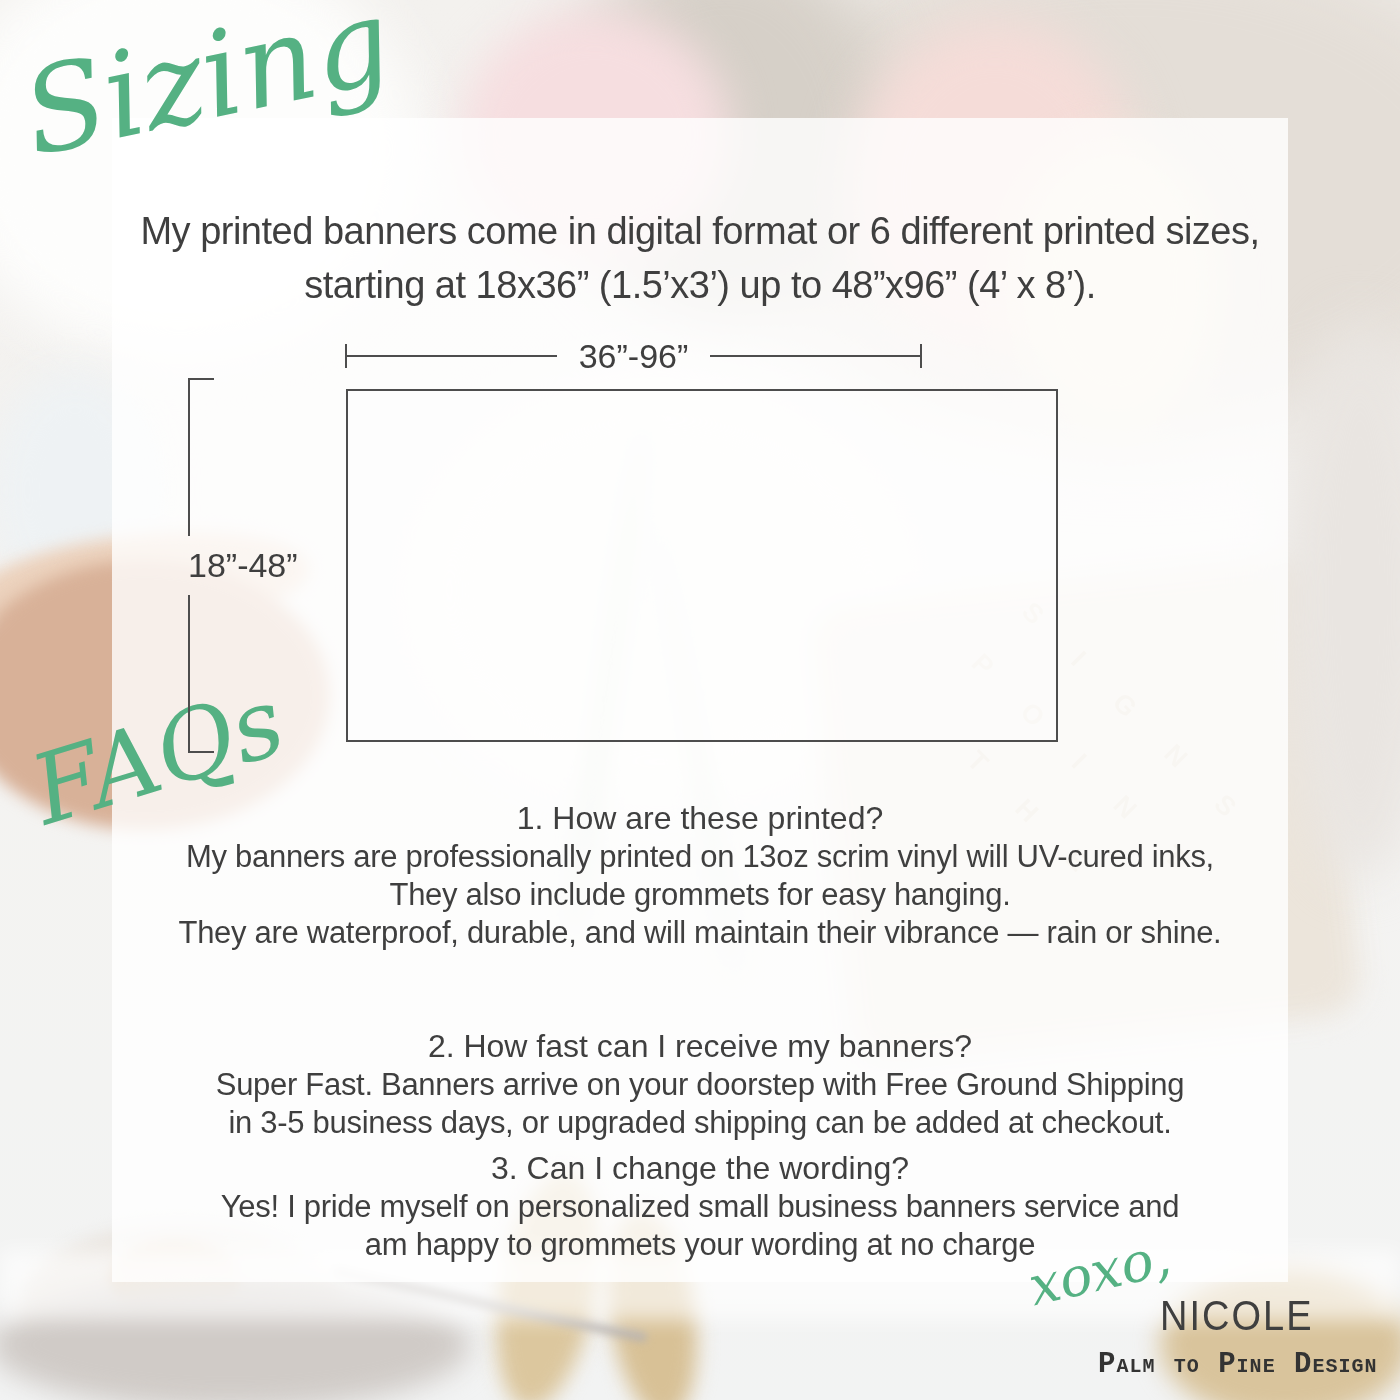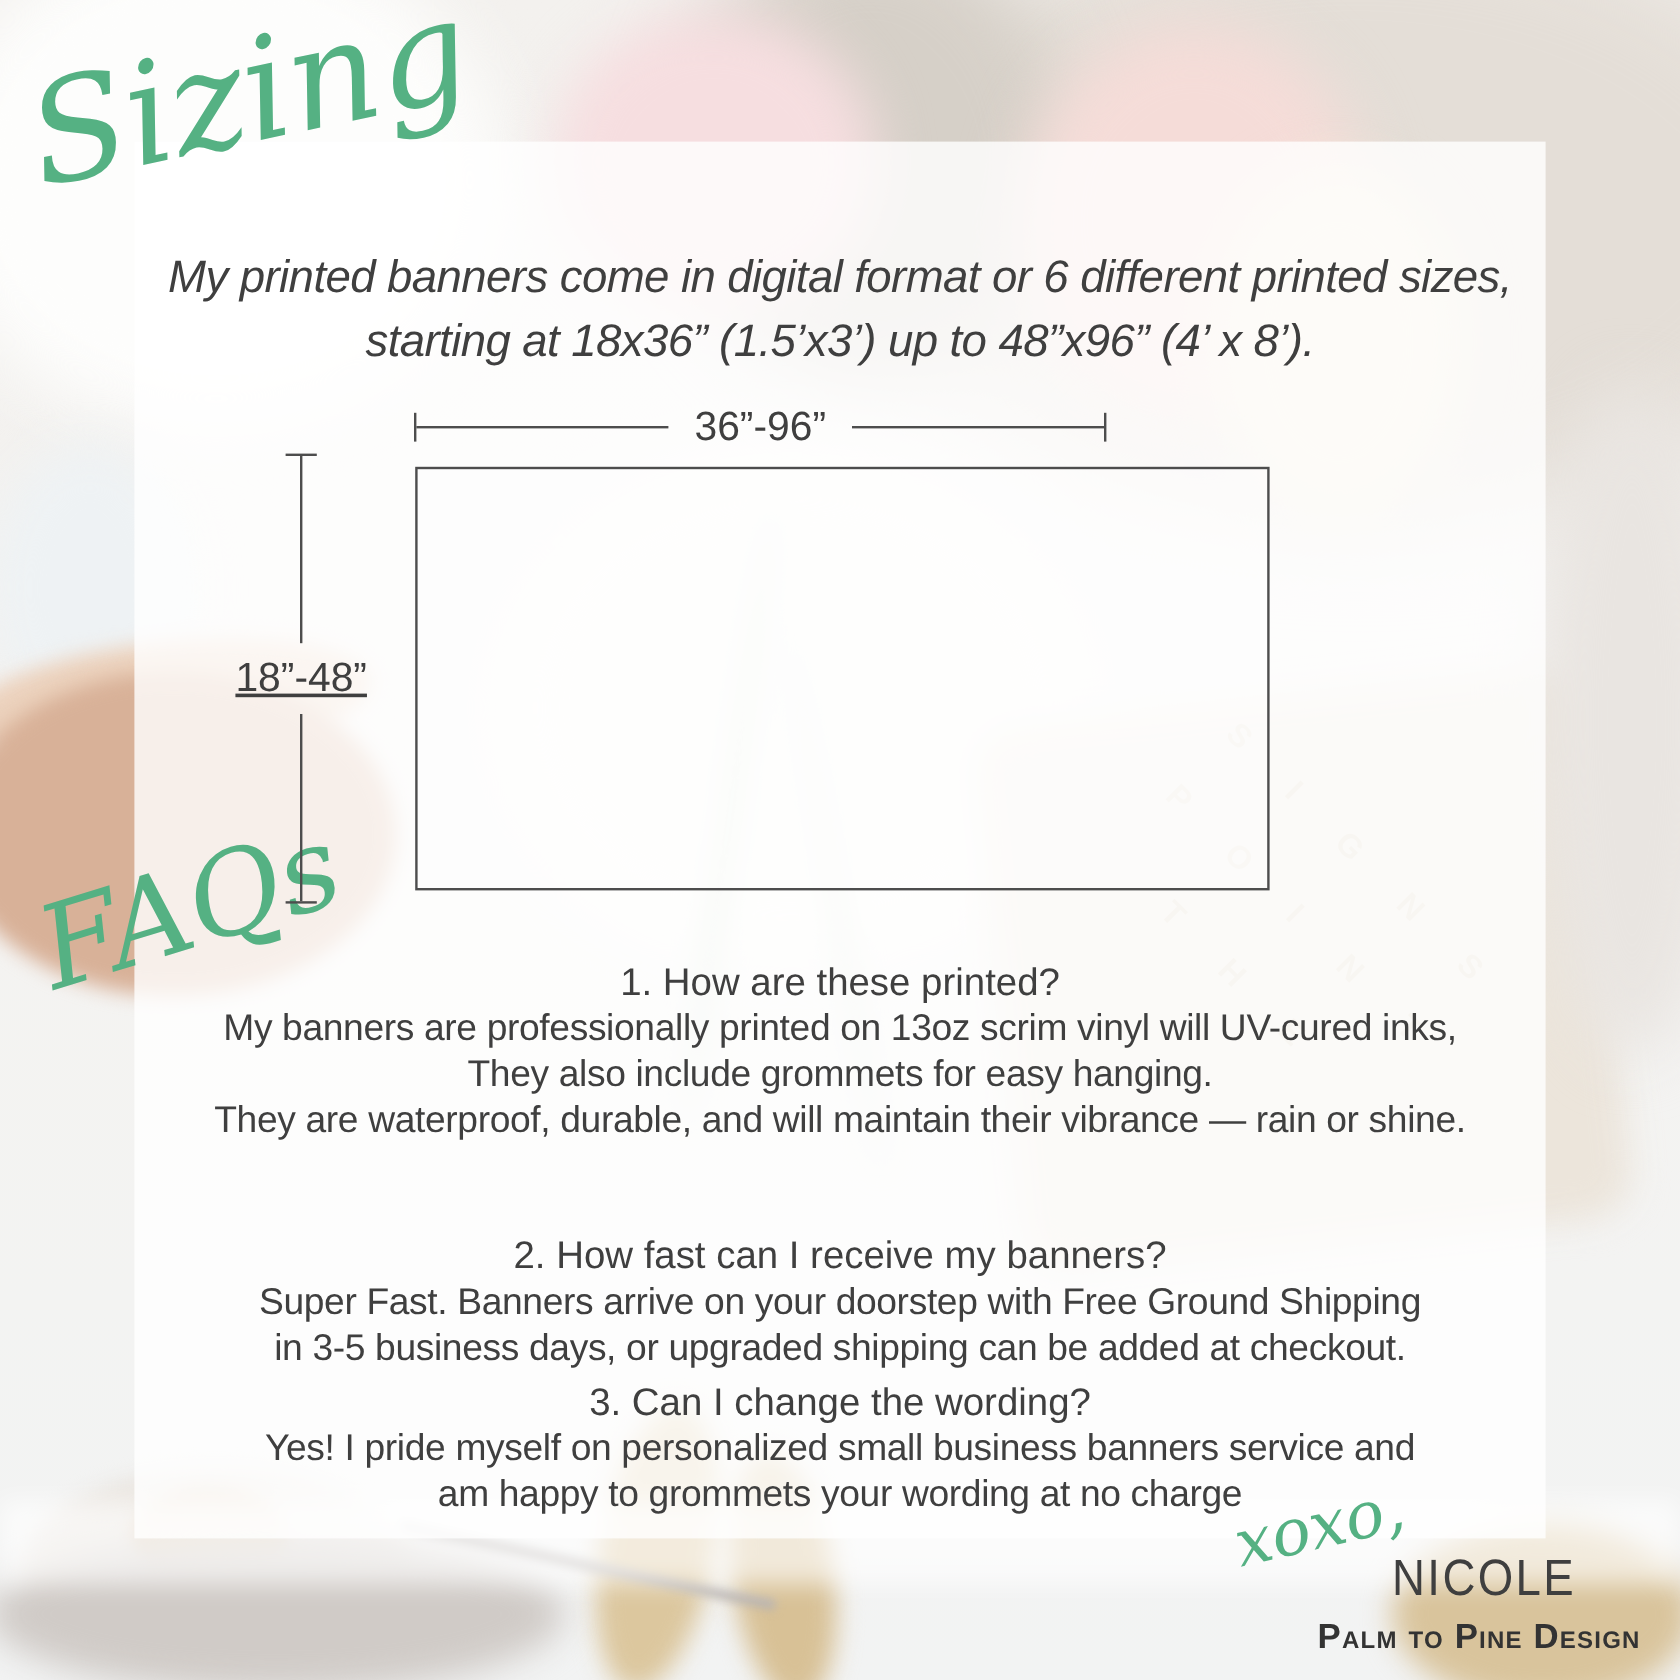--- a/index.html
+++ b/index.html
@@ -64,40 +64,40 @@
     color:var(--accent-green);
     white-space:nowrap;
   }
   .script-sizing{ left:22px; top:8px;   font-size:118px; transform:rotate(-12deg); }
   .script-faqs  { left:30px; top:700px; font-size:96px;  transform:rotate(-17deg); }
   .script-xoxo  { left:1028px; top:1240px; font-size:54px; transform:rotate(-13deg); }
 
   .intro{
     position:absolute; left:0; top:204px; width:1400px;
     text-align:center; font-size:38px; font-weight:300;
-    letter-spacing:-0.5px; line-height:54px; color:var(--ink);font-style:italic;
+    letter-spacing:-0.5px; line-height:54px; color:var(--ink);
   }
 
   
   .dim-h{
     position:absolute; left:345px; top:339px; width:577px; height:34px;
     display:flex; align-items:center;
   }
   .dim-h .tick{ width:2px; height:24px; background:var(--line); flex:0 0 auto; }
   .dim-h .seg { flex:1 1 auto; height:2px; background:var(--line); }
   .dim-h .lbl { flex:0 0 auto; padding:0 22px; font-size:34px; font-weight:300; white-space:nowrap; }
 
   .banner-rect{
     position:absolute; left:346px; top:389px; width:712px; height:353px;
     border:2px solid var(--line); background:rgba(255,255,255,0.25);
   }
 
   .dim-v{
     position:absolute; left:188px; top:378px; width:126px; height:375px;
-    display:flex; flex-direction:column; align-items:center;text-decoration:underline;
+    display:flex; flex-direction:column; align-items:flex-start;
   }
   .dim-v .tick{ width:26px; height:2px; background:var(--line); flex:0 0 auto; }
   .dim-v .seg { flex:1 1 auto; width:2px; background:var(--line); }
   .dim-v .lbl { flex:0 0 auto; padding:10px 0; font-size:34px; font-weight:300; white-space:nowrap; }
 
   
   .faq{
     position:absolute; left:100px; width:1200px;
     text-align:center; font-weight:300; color:var(--ink);
   }
@@ -108,21 +108,21 @@
   .faq-3{ top:1148px; }
 
   
   .sig-name{
     position:absolute; left:1160px; top:1292px; width:180px;
     font-size:38px; font-weight:300; letter-spacing:2px; color:var(--ink);
     transform:scaleY(1.12); transform-origin:top left; white-space:nowrap;
   }
   .sig-brand{
     position:absolute; left:1098px; top:1348px; width:290px;
-    font-family:Liberation Sans, sans-serif;
+    font-family:Liberation Mono, monospace;
     font-variant:small-caps; font-weight:bold; font-size:29px;
     letter-spacing:1px; color:var(--brand-ink); white-space:nowrap;
   }
 </style>
 </head>
 <body>
 
 <div class="canvas">
 
   <div class="photo">

